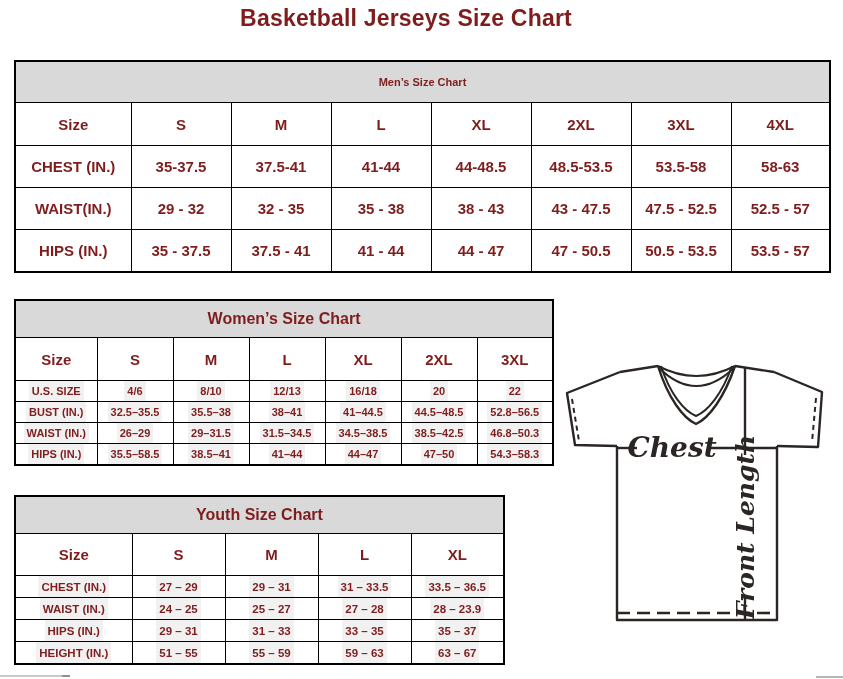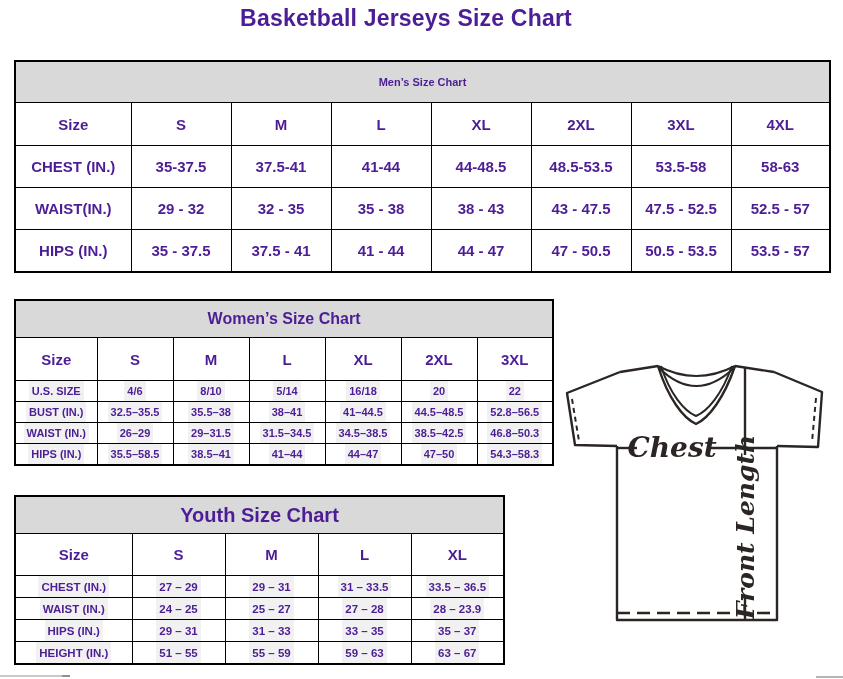--- a/index.html
+++ b/index.html
@@ -1,18 +1,18 @@
 <!DOCTYPE html>
 <html><head>
 <meta charset="utf-8">
 <style>
   html,body { margin:0; padding:0; background:#ffffff; }
   .page {
     position:relative; width:843px; height:679px; background:#ffffff;
-    font-family:"Liberation Sans", sans-serif; color:#4c1d95; overflow:hidden;
+    font-family:"Liberation Sans", sans-serif; color:#7f1d1d; overflow:hidden;
   }
   .title {
     position:absolute; top:5px; left:0; width:812px; text-align:center;
     font-size:23px; font-weight:bold; letter-spacing:0.2px;
   }
   table.sizetable {
     position:absolute; border-collapse:collapse; table-layout:fixed;
     border:2px solid #000; background:#fff;
   }
   .sizetable th, .sizetable td {
@@ -28,21 +28,21 @@
   .mens tr.data td { height:41px; font-size:15px; }
 
   
   table.womens { left:14px; top:299px; width:538px;border-radius:32px; }
   .womens tr.bar th  { height:36px; font-size:16px; }
   .womens tr.head td { height:42px; font-size:15px; }
   .womens tr.data td { height:20px; font-size:11px; }
 
   
   table.youth { left:14px; top:495px; width:489px; }
-  .youth tr.bar th  { height:36px; font-size:20px; }
+  .youth tr.bar th  { height:36px; font-size:16px; }
   .youth tr.head td { height:41px; font-size:15px; }
   .youth tr.data td { height:21px; font-size:11.5px; }
 
   .hl { background:#f1f1f1; padding:16px 3px; }
 
   
   .diagram { position:absolute; left:556px; top:354px; width:280px; height:280px; }
   .diagram text {
     font-family:"DejaVu Serif","Liberation Serif",serif;
     font-style:italic; font-weight:bold; fill:#2b2523;
@@ -139,21 +139,21 @@
       <td>M</td>
       <td>L</td>
       <td>XL</td>
       <td>2XL</td>
       <td>3XL</td>
     </tr>
     <tr class="data">
       <td><span class="hl">U.S. SIZE</span></td>
       <td><span class="hl">4/6</span></td>
       <td><span class="hl">8/10</span></td>
-      <td><span class="hl">5/14</span></td>
+      <td><span class="hl">12/13</span></td>
       <td><span class="hl">16/18</span></td>
       <td><span class="hl">20</span></td>
       <td><span class="hl">22</span></td>
     </tr>
     <tr class="data">
       <td><span class="hl">BUST (IN.)</span></td>
       <td><span class="hl">32.5–35.5</span></td>
       <td><span class="hl">35.5–38</span></td>
       <td><span class="hl">38–41</span></td>
       <td><span class="hl">41–44.5</span></td>

